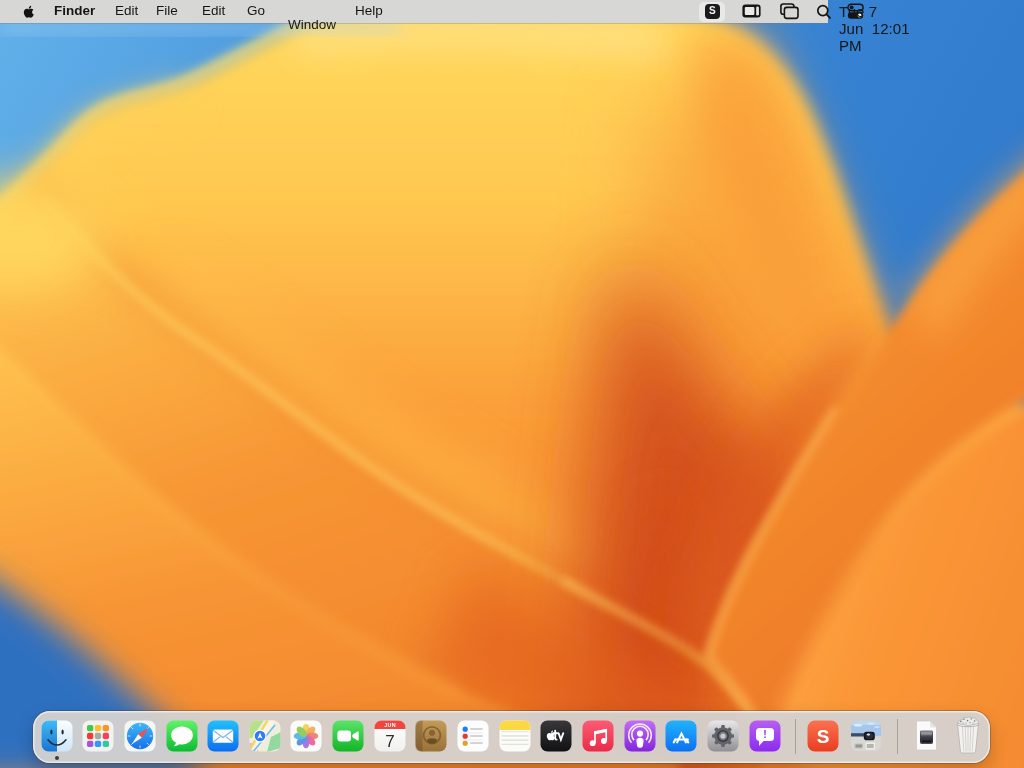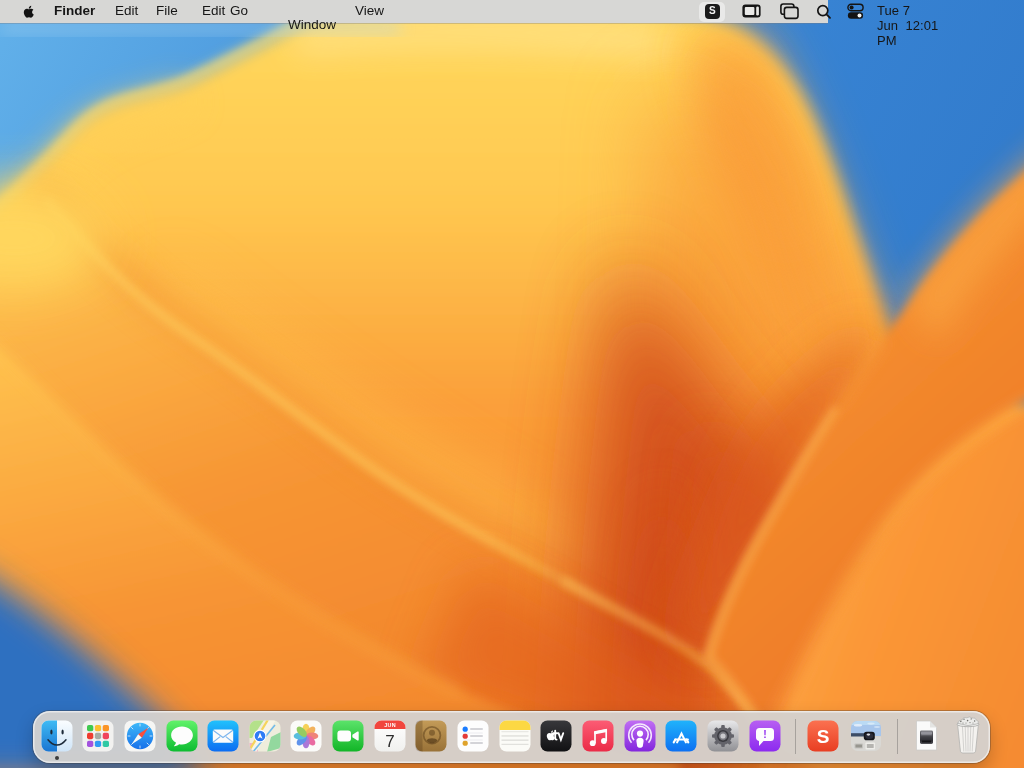--- a/index.html
+++ b/index.html
@@ -128,23 +128,23 @@
 </svg>
 
 <div id="menubar">
   <svg style="position:absolute;left:23px;top:4.5px" width="11.5" height="13.5" viewBox="0 0 384 512">
       <path fill="#131313" d="M318.7 268.7c-.2-36.7 16.4-64.4 50-84.8-18.8-26.9-47.2-41.7-84.7-44.6-35.5-2.7-74.3 20.7-88.5 20.7-15 0-49.4-19.7-76.4-19.7C63.3 141.2 4 184.8 4 273.5q0 39.3 14.4 81.2c12.8 36.7 59 126.7 107.2 125.2 25.2-.6 43-17.9 75.8-17.9 31.8 0 48.3 17.9 76.4 17.9 48.6-.7 90.4-82.5 102.6-119.3-65.2-30.7-61.7-90-61.7-91.9zm-56.6-164.2c27.3-32.4 24.8-61.9 24-72.5-24.1 1.4-52 16.4-67.9 34.9-17.5 19.8-27.8 44.3-25.6 71.9 26.1 2 49.9-11.4 69.5-34.3z"></path>
     </svg>
   <span class="mi" style="position:absolute;left:54px;top:3px;font-weight:bold">Finder</span>
   <span class="mi" style="position:absolute;left:115px;top:3px">Edit</span>
   <span class="mi" style="position:absolute;left:156px;top:3px">File</span>
   <span class="mi" style="position:absolute;left:202px;top:3px">Edit</span>
-  <span class="mi" style="position:absolute;left:230px;top:3px">Go</span>
+  <span class="mi" style="position:absolute;left:247px;top:3px">Go</span>
   <span class="mi" style="position:absolute;left:288px;top:17px">Window</span>
-  <span class="mi" style="position:absolute;left:355px;top:3px">View</span>
+  <span class="mi" style="position:absolute;left:355px;top:3px">Help</span>
   <div style="position:absolute;left:699px;top:1.5px;width:26px;height:20px;border-radius:5px;background:rgba(255,255,255,0.45)"></div>
   <div style="position:absolute;left:705px;top:4px;width:14.5px;height:14.5px;border-radius:4px;background:#1b1b1b;color:#f5f5f5;font-size:10px;font-weight:bold;text-align:center;line-height:14.5px">S</div>
   <svg style="position:absolute;left:742px;top:4px" width="19" height="14" viewBox="0 0 19 14">
     <rect x="0.4" y="0.4" width="18.2" height="13.2" rx="3" fill="#151515"></rect>
     <rect x="2.8" y="2.9" width="9.6" height="8.2" rx="1" fill="#e9e9e7"></rect>
     <rect x="14.2" y="2.4" width="2.7" height="9.2" rx="1.35" fill="#e9e9e7"></rect>
   </svg>
   <svg style="position:absolute;left:780px;top:3px" width="19" height="17" viewBox="0 0 19 17">
     <rect x="0.9" y="1" width="13" height="10.3" rx="2.3" fill="none" stroke="#141414" stroke-width="1.6"></rect>
     <rect x="4.4" y="4.4" width="13.6" height="11" rx="2.3" fill="#d7d7d5" stroke="#141414" stroke-width="1.6"></rect>
@@ -152,21 +152,21 @@
   <svg style="position:absolute;left:816px;top:4px" width="16" height="16" viewBox="0 0 16 16">
     <circle cx="6.8" cy="6.6" r="5" fill="none" stroke="#141414" stroke-width="1.7"></circle>
     <line x1="10.5" y1="10.3" x2="14" y2="13.8" stroke="#141414" stroke-width="1.8" stroke-linecap="round"></line>
   </svg>
   <svg style="position:absolute;left:847px;top:3px" width="17" height="17" viewBox="0 0 17 17">
     <rect x="0.9" y="1.3" width="15.2" height="6.4" rx="3.2" fill="none" stroke="#141414" stroke-width="1.4"></rect>
     <circle cx="4.6" cy="4.5" r="2" fill="#141414"></circle>
     <rect x="0.9" y="9.3" width="15.2" height="6.4" rx="3.2" fill="#141414"></rect>
     <circle cx="12.5" cy="12.5" r="2" fill="#f5f5f3"></circle>
   </svg>
-  <span style="position:absolute;left:877px;top:2.5px;font-size:13px;letter-spacing:0.05px">Tue 7 Jun&nbsp;&nbsp;12:01 PM</span>
+  <span style="position:absolute;left:839px;top:2.5px;font-size:15px;letter-spacing:0.05px">Tue 7 Jun&nbsp;&nbsp;12:01 PM</span>
 </div>
 <div id="dock"></div>
 
 <svg class="di" style="left:40.5px" viewBox="0 0 32 32">
   <defs>
     <linearGradient id="finR" x1="0" y1="0" x2="0" y2="1">
         <stop offset="0" stop-color="#fafdff"></stop>
         <stop offset="1" stop-color="#cfe5f8"></stop>
       </linearGradient>
     <linearGradient id="finL" x1="0" y1="0" x2="0" y2="1">

